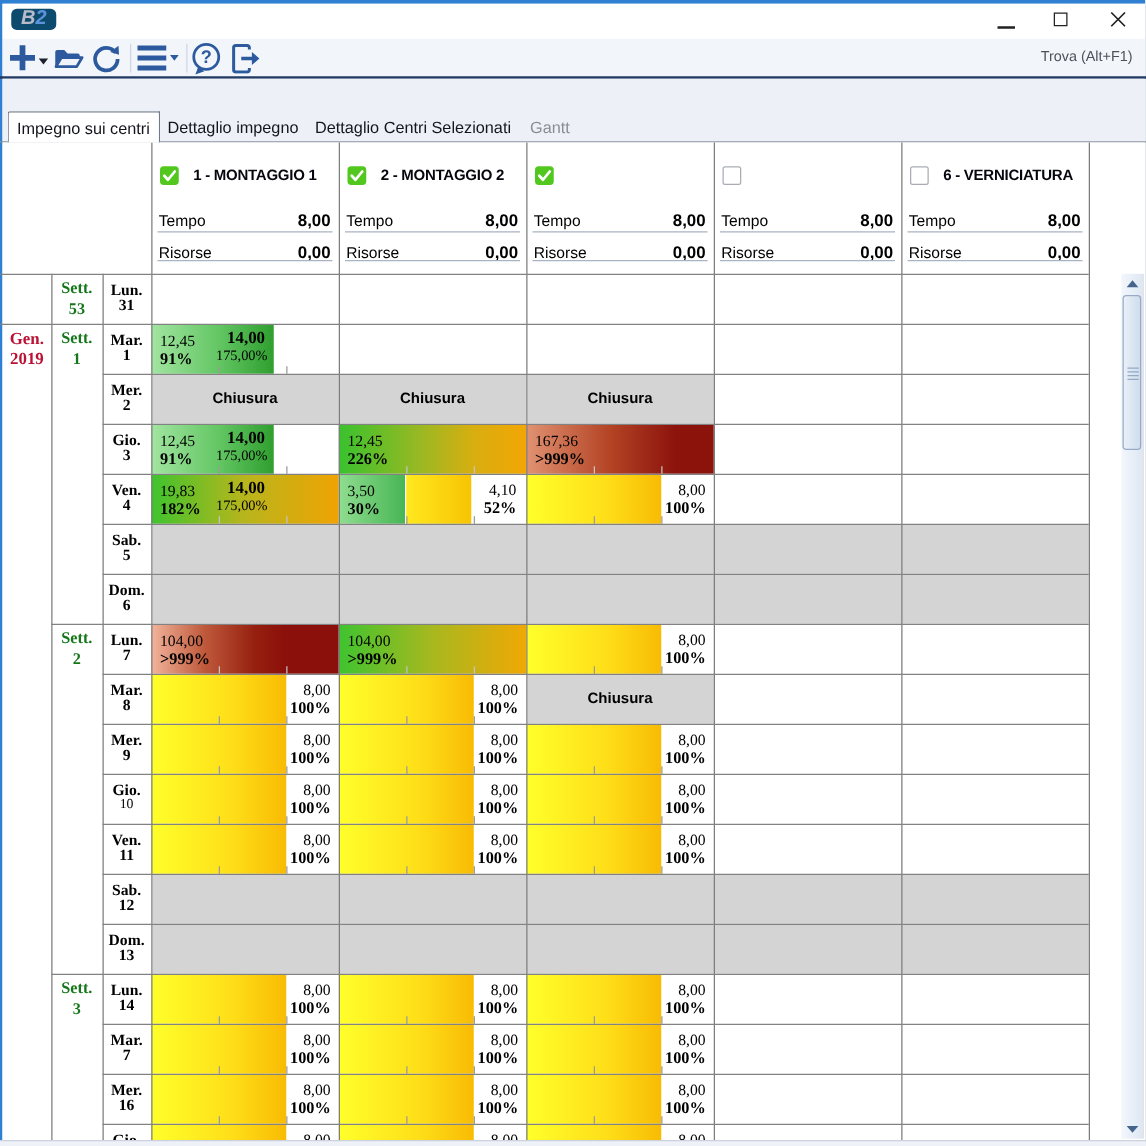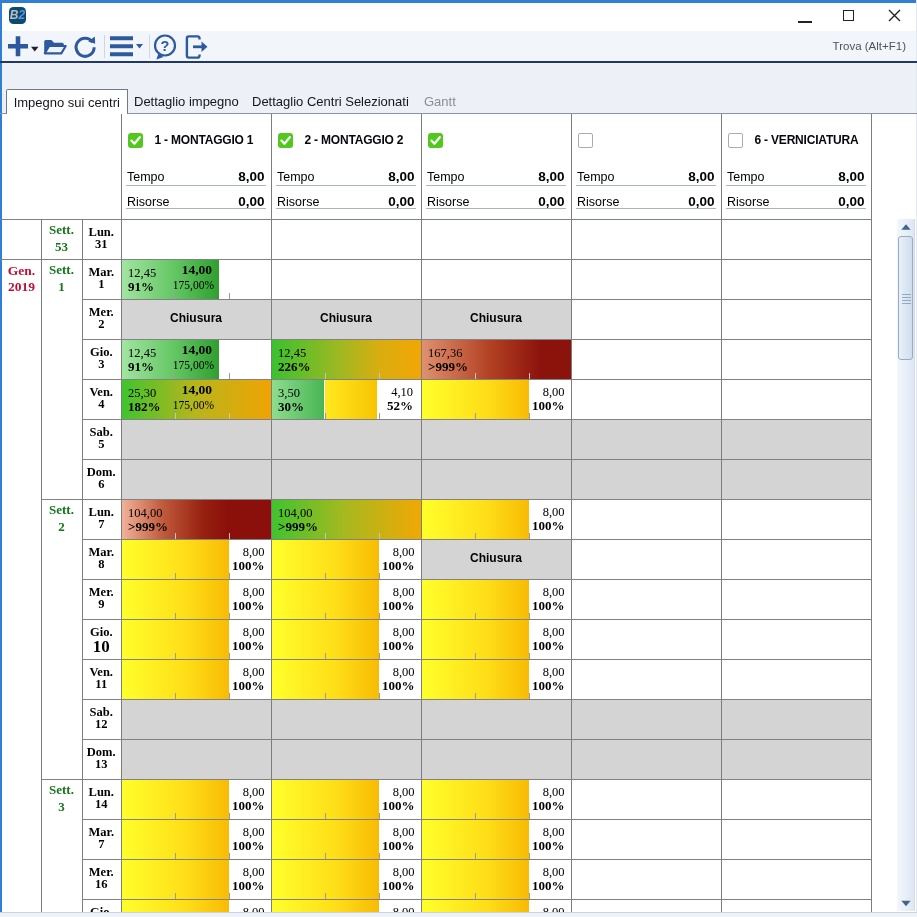--- a/index.html
+++ b/index.html
@@ -8,21 +8,21 @@
 .serif{font-family:"Liberation Serif",serif}
 .ctr{text-align:center}.rt{text-align:right}
 .z2{z-index:2}
 </style></head><body>
 <div id="w">
 <div class="a" style="left:0;top:0;width:917px;height:2.5px;background:#2f80d2"></div>
 <div class="a" style="left:0;top:0;width:2px;height:912px;background:#2f80d2"></div>
 <div class="a" style="left:915.5px;top:0;width:1.5px;height:912px;background:#e3e7ee"></div>
 <div class="a" style="left:0;top:912px;width:917px;height:5px;background:#eef1f7;border-top:1px solid #ccd2dd"></div>
 <div class="a" style="left:2px;top:2.5px;width:913.5px;height:28.5px;background:#fff"></div>
-<div class="a" style="left:9px;top:7px;width:17px;height:16.5px;border-radius:4.5px;background:#0c4a6e;color:#b8bcc8;font-style:italic;font-weight:bold;font-size:12px;line-height:16px;text-align:center">B<span style="color:#5c93dd">2</span></div>
+<div class="a" style="left:9px;top:7px;width:36px;height:16.5px;border-radius:4.5px;background:#0c4a6e;color:#b8bcc8;font-style:italic;font-weight:bold;font-size:16px;line-height:16px;text-align:center">B<span style="color:#5c93dd">2</span></div>
 <div class="a" style="left:798px;top:21px;width:14px;height:1.6px;background:#222"></div>
 <div class="a" style="left:843px;top:10px;width:11px;height:11px;border:1.4px solid #222"></div>
 <svg class="a" style="left:888px;top:9px" width="13" height="13" viewBox="0 0 13 13">
       <path d="M1,1 L12,12 M12,1 L1,12" stroke="#222" stroke-width="1.4"></path>
     </svg>
 <div class="a" style="left:2px;top:31px;width:913.5px;height:29.5px;background:#f2f6fb"></div>
 <svg class="a" style="left:6px;top:36px" width="36" height="24" viewBox="0 0 36 24">
       <path d="M2,10.2 h20 M12,0.2 v20" stroke="#2d5a9e" stroke-width="4.6"></path>
       <path d="M25,10.8 h7.5 l-3.75,4.8 z" fill="#1f1f2e"></path>
     </svg>
@@ -157,21 +157,21 @@
 <div class="a ctr serif z2" style="left:82px;top:437.1px;width:38.5px;font-size:12.5px;font-weight:bold;color:#000">5</div>
 <div class="a ctr serif z2" style="left:82px;top:464.7px;width:38.5px;font-size:12.5px;font-weight:bold;color:#000">Dom.</div>
 <div class="a ctr serif z2" style="left:82px;top:477.1px;width:38.5px;font-size:12.5px;font-weight:bold;color:#000">6</div>
 <div class="a ctr serif z2" style="left:82px;top:504.7px;width:38.5px;font-size:12.5px;font-weight:bold;color:#000">Lun.</div>
 <div class="a ctr serif z2" style="left:82px;top:517.1px;width:38.5px;font-size:12.5px;font-weight:bold;color:#000">7</div>
 <div class="a ctr serif z2" style="left:82px;top:544.7px;width:38.5px;font-size:12.5px;font-weight:bold;color:#000">Mar.</div>
 <div class="a ctr serif z2" style="left:82px;top:557.1px;width:38.5px;font-size:12.5px;font-weight:bold;color:#000">8</div>
 <div class="a ctr serif z2" style="left:82px;top:584.7px;width:38.5px;font-size:12.5px;font-weight:bold;color:#000">Mer.</div>
 <div class="a ctr serif z2" style="left:82px;top:597.1px;width:38.5px;font-size:12.5px;font-weight:bold;color:#000">9</div>
 <div class="a ctr serif z2" style="left:82px;top:624.7px;width:38.5px;font-size:12.5px;font-weight:bold;color:#000">Gio.</div>
-<div class="a ctr serif z2" style="left:82px;top:637.1px;width:38.5px;font-size:17px;font-weight:bold;color:#000">10</div>
+<div class="a ctr serif z2" style="left:82px;top:637.1px;width:38.5px;font-size:11px;font-weight:normal;color:#000">10</div>
 <div class="a ctr serif z2" style="left:82px;top:664.7px;width:38.5px;font-size:12.5px;font-weight:bold;color:#000">Ven.</div>
 <div class="a ctr serif z2" style="left:82px;top:677.1px;width:38.5px;font-size:12.5px;font-weight:bold;color:#000">11</div>
 <div class="a ctr serif z2" style="left:82px;top:704.7px;width:38.5px;font-size:12.5px;font-weight:bold;color:#000">Sab.</div>
 <div class="a ctr serif z2" style="left:82px;top:717.1px;width:38.5px;font-size:12.5px;font-weight:bold;color:#000">12</div>
 <div class="a ctr serif z2" style="left:82px;top:744.7px;width:38.5px;font-size:12.5px;font-weight:bold;color:#000">Dom.</div>
 <div class="a ctr serif z2" style="left:82px;top:757.1px;width:38.5px;font-size:12.5px;font-weight:bold;color:#000">13</div>
 <div class="a ctr serif z2" style="left:82px;top:784.7px;width:38.5px;font-size:12.5px;font-weight:bold;color:#000">Lun.</div>
 <div class="a ctr serif z2" style="left:82px;top:797.1px;width:38.5px;font-size:12.5px;font-weight:bold;color:#000">14</div>
 <div class="a ctr serif z2" style="left:82px;top:824.7px;width:38.5px;font-size:12.5px;font-weight:bold;color:#000">Mar.</div>
 <div class="a ctr serif z2" style="left:82px;top:837.1px;width:38.5px;font-size:12.5px;font-weight:bold;color:#000">7</div>
@@ -202,21 +202,21 @@
 <div class="a serif z2" style="left:278px;top:346.2px;font-size:12.5px">12,45</div>
 <div class="a serif z2" style="left:278px;top:359.4px;font-size:13px;font-weight:bold">226%</div>
 <div class="a" style="left:421px;top:340.2px;width:149.5px;height:38.8px;background:linear-gradient(90deg,#e09272,#b34324 45%,#8c120c 80%)"></div>
 <div class="a" style="left:475px;top:372.6px;width:1px;height:6px;background:#c4c4c4;z-index:3"></div>
 <div class="a" style="left:529px;top:372.6px;width:1px;height:6px;background:#c4c4c4;z-index:3"></div>
 <div class="a serif z2" style="left:428px;top:346.2px;font-size:12.5px">167,36</div>
 <div class="a serif z2" style="left:428px;top:359.4px;font-size:13px;font-weight:bold">&gt;999%</div>
 <div class="a" style="left:121px;top:380.2px;width:149.5px;height:38.8px;background:linear-gradient(90deg,#3ec42e,#b8b51c 50%,#f0a303)"></div>
 <div class="a" style="left:175px;top:412.6px;width:1px;height:6px;background:#c4c4c4;z-index:3"></div>
 <div class="a" style="left:229px;top:412.6px;width:1px;height:6px;background:#c4c4c4;z-index:3"></div>
-<div class="a serif z2" style="left:128px;top:386.2px;font-size:12.5px">25,30</div>
+<div class="a serif z2" style="left:128px;top:386.2px;font-size:12.5px">19,83</div>
 <div class="a serif z2" style="left:128px;top:399.4px;font-size:13px;font-weight:bold">182%</div>
 <div class="a rt serif z2" style="left:161px;top:381.5px;width:51px;font-size:13.5px;font-weight:bold">14,00</div>
 <div class="a rt serif z2" style="left:161px;top:399.1px;width:53px;font-size:11.5px">175,00%</div>
 <div class="a" style="left:271px;top:380.2px;width:53px;height:38.8px;background:linear-gradient(90deg,#90dd90,#48b654)"></div>
 <div class="a" style="left:325px;top:380.2px;width:52px;height:38.8px;background:linear-gradient(90deg,#ffe81f,#f7c402)"></div>
 <div class="a" style="left:325px;top:412.6px;width:1px;height:6px;background:#9b9b9b;z-index:3"></div>
 <div class="a" style="left:379px;top:412.6px;width:1px;height:6px;background:#9b9b9b;z-index:3"></div>
 <div class="a serif z2" style="left:278px;top:386.2px;font-size:12.5px">3,50</div>
 <div class="a serif z2" style="left:278px;top:399.4px;font-size:13px;font-weight:bold">30%</div>
 <div class="a rt serif z2" style="left:331px;top:385.2px;width:82px;font-size:12.5px">4,10</div>

